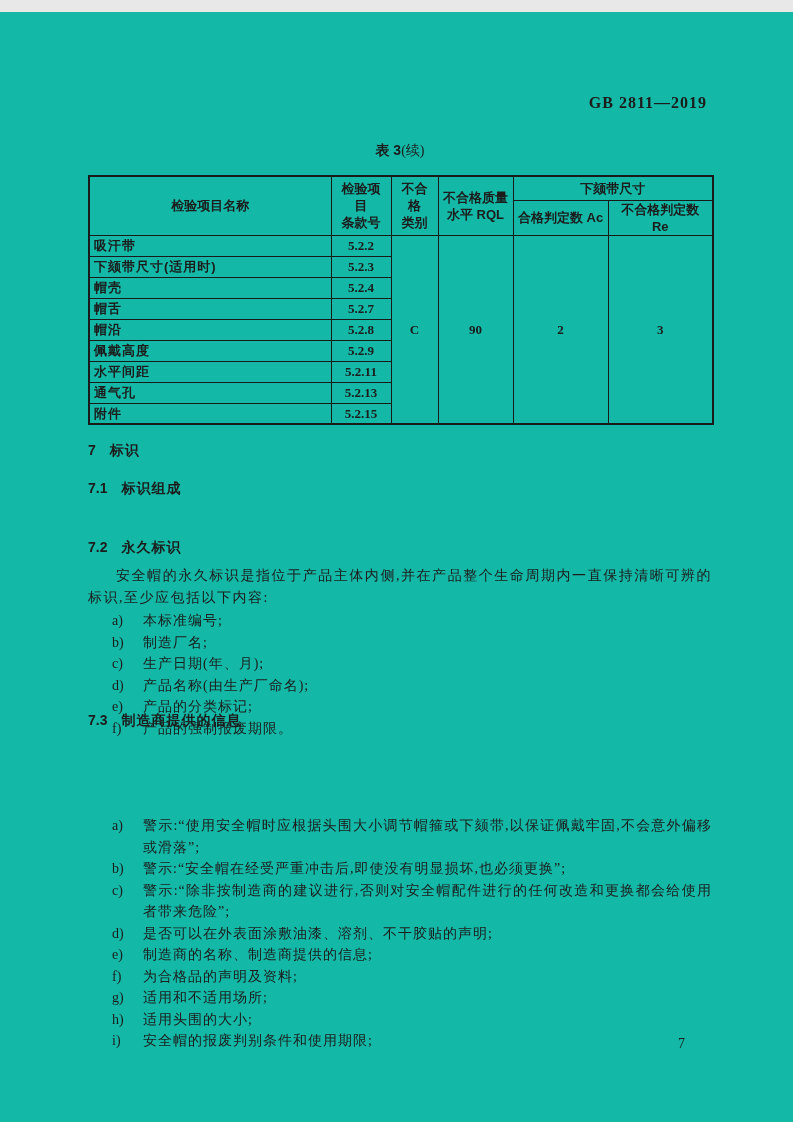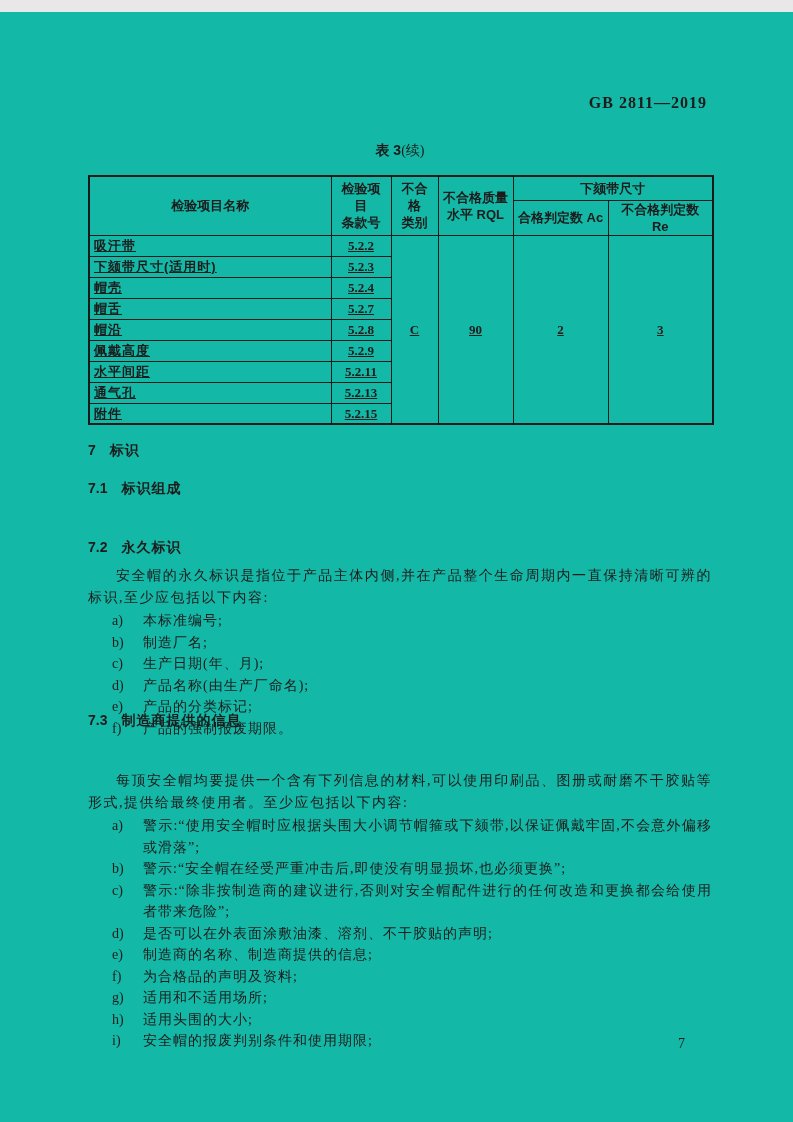--- a/index.html
+++ b/index.html
@@ -55,21 +55,21 @@
     vertical-align: middle;
   }
   table.spec th {
     font-family: "Liberation Sans", "DejaVu Sans", sans-serif;
     font-weight: bold;
     text-align: center;
     line-height: 17px;
   }
   table.spec .hdr-row1 th { height: 24px; }
   table.spec .hdr-row2 th { height: 24px; }
-  table.spec td { height: 21px; line-height: 15px; text-decoration: underline; }
+  table.spec td { height: 21px; line-height: 15px; }
   td.name-cell {
     font-family: "Liberation Sans", "DejaVu Sans", sans-serif;
     font-weight: bold;
     text-align: left;
     padding-left: 12px;
     letter-spacing: 1px;
   }
   td.clause-cell {
     text-align: center;
     font-family: "Liberation Serif", "DejaVu Serif", serif;
@@ -237,21 +237,20 @@
       </div>
     <div class="li">
         <span class="marker">f)</span>
         <span class="li-text">产品的强制报废期限。</span>
       </div>
   </div>
 
   <div class="content-block sec-heading" style="top:700px">
     <span class="sec-num">7.3</span><span>制造商提供的信息</span>
   </div>
-  <div class="content-block body-para" style="top:758px">每顶安全帽均要提供一个含有下列信息的材料,可以使用印刷品、图册或耐磨不干胶贴等形式,提供给最终使用者。至少应包括以下内容:</div>
   <div class="content-block item-list" style="top:803px">
     <div class="li">
         <span class="marker">a)</span>
         <span class="li-text">警示:“使用安全帽时应根据头围大小调节帽箍或下颏带,以保证佩戴牢固,不会意外偏移或滑落”;</span>
       </div>
     <div class="li">
         <span class="marker">b)</span>
         <span class="li-text">警示:“安全帽在经受严重冲击后,即使没有明显损坏,也必须更换”;</span>
       </div>
     <div class="li">

